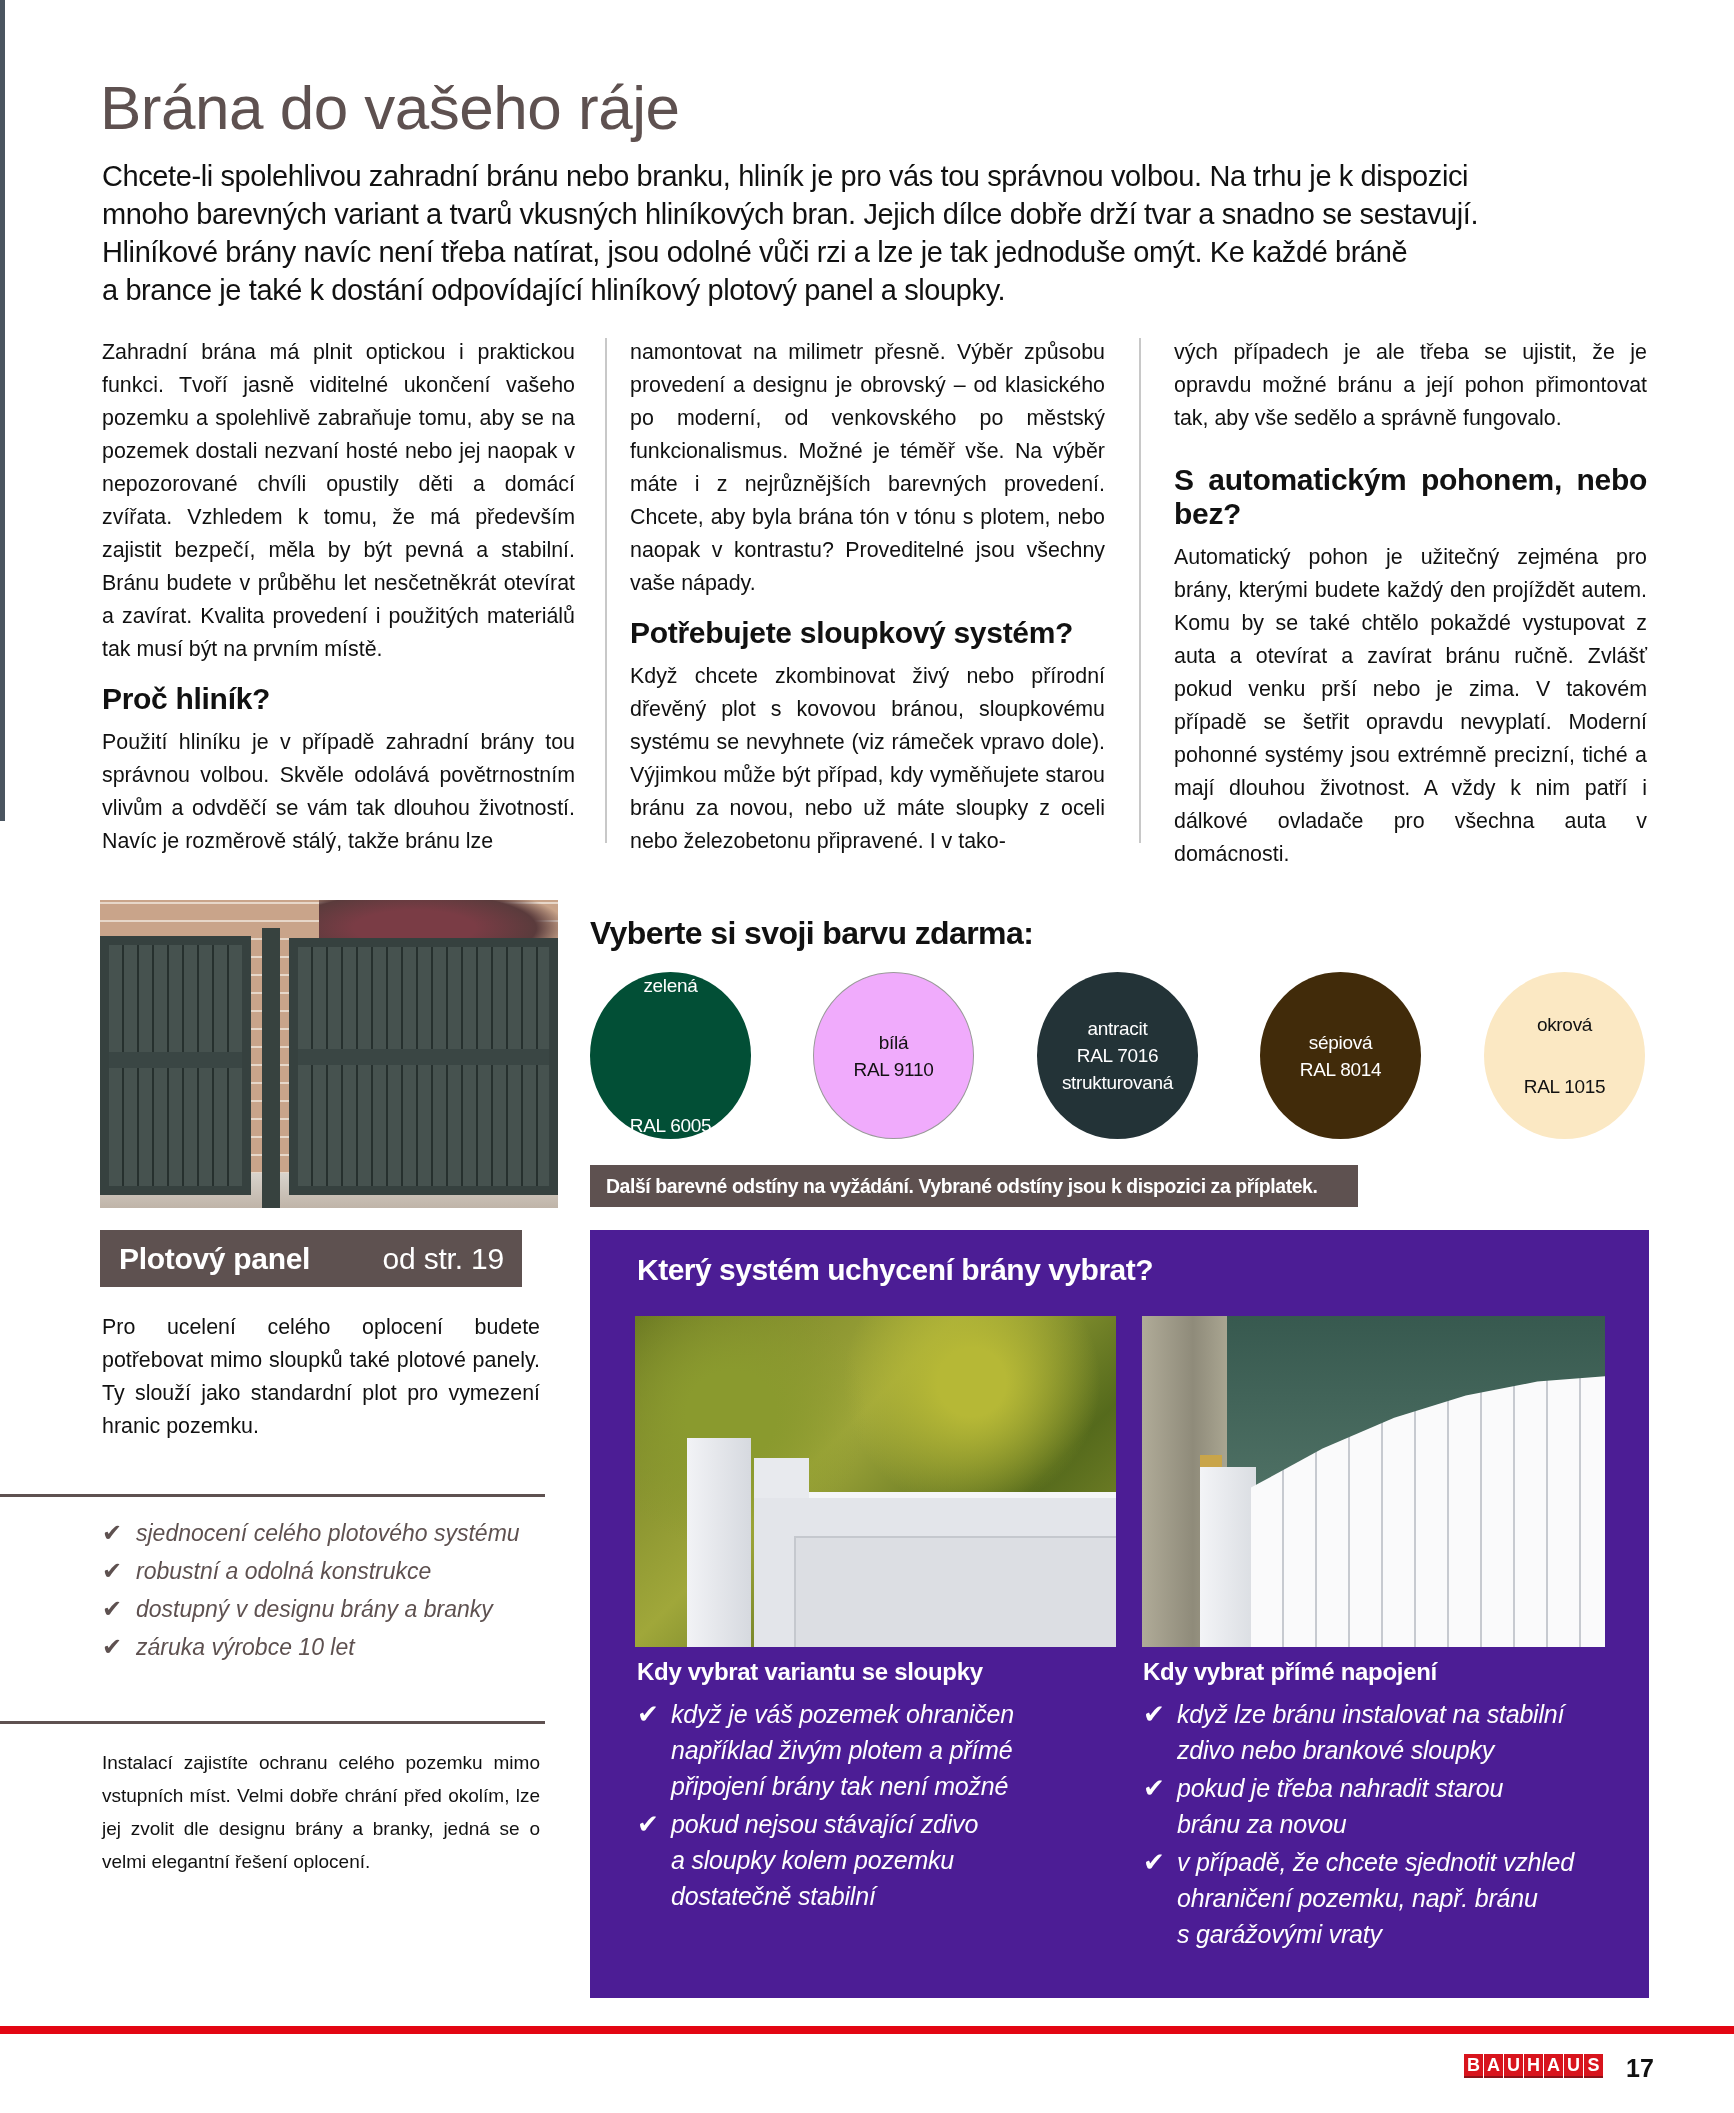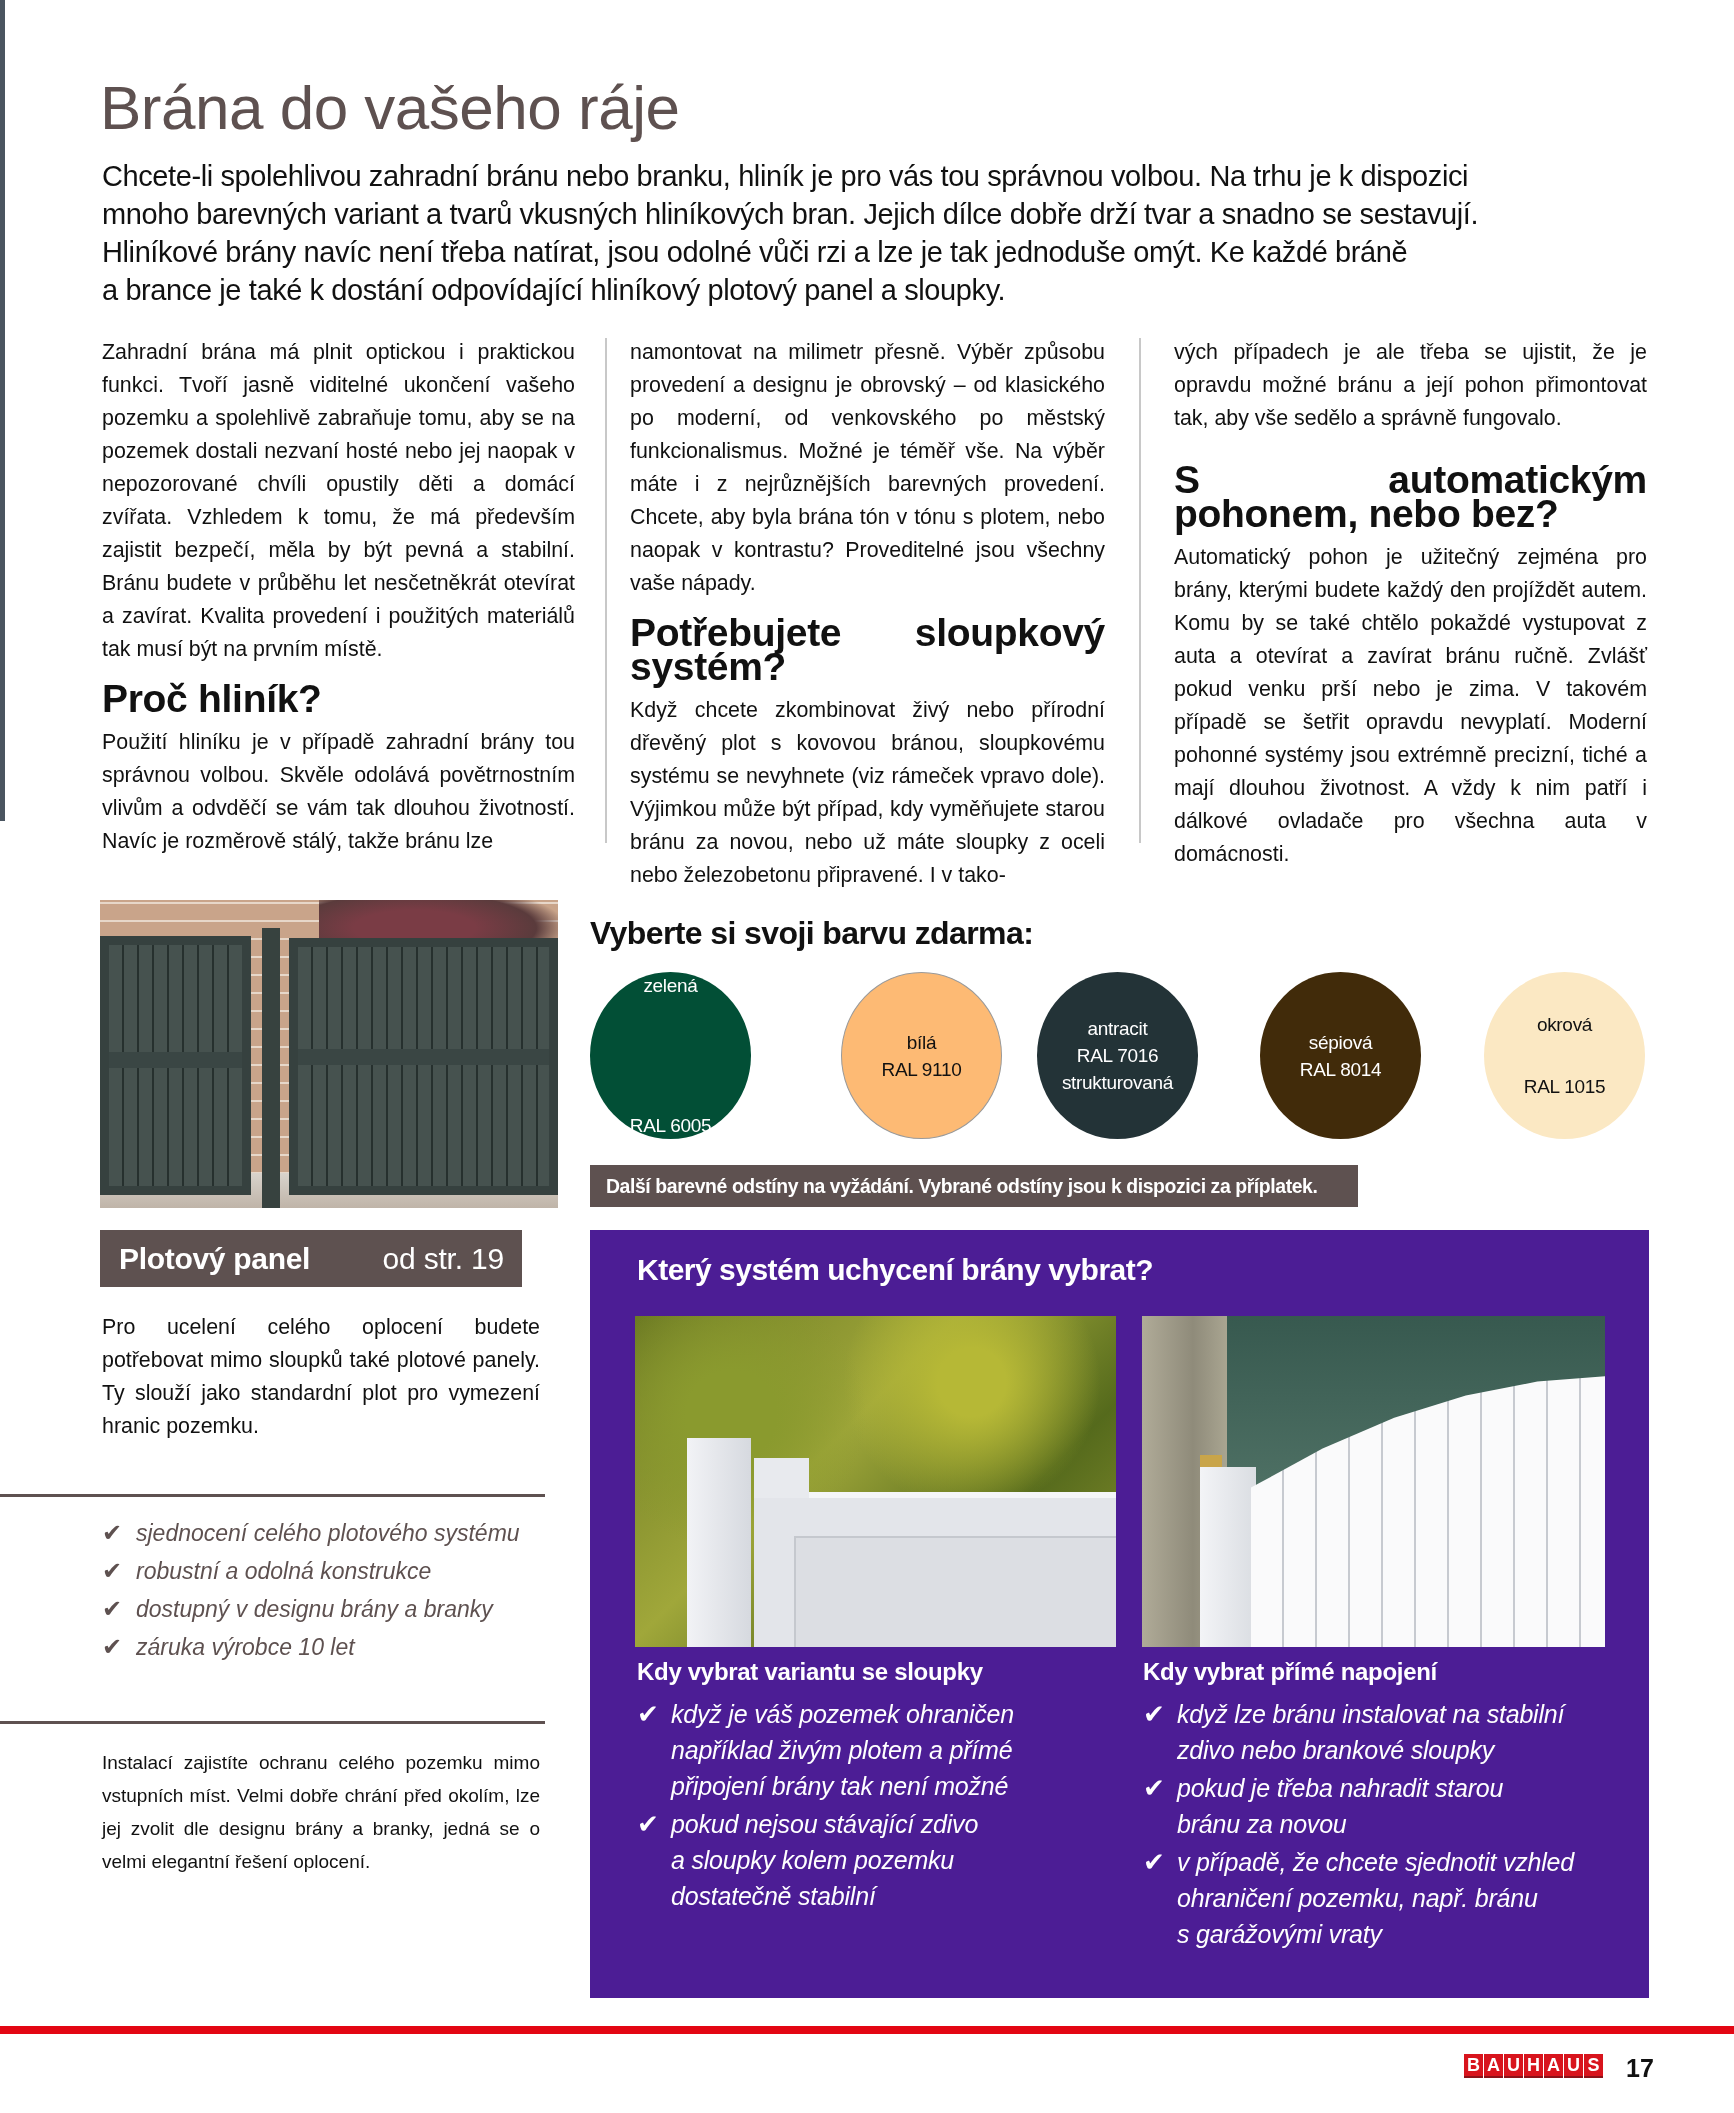--- a/index.html
+++ b/index.html
@@ -8,21 +8,21 @@
 
   .left-edge { position: absolute; left: 0; top: 0; width: 5px; height: 821px; background: #4a5560; }
 
   .page-title { position: absolute; left: 100px; top: 72px; font-size: 62px; line-height: 72px; color: #5e5150; font-weight: normal; letter-spacing: -0.5px; }
 
   .lead { position: absolute; left: 102px; top: 157px; width: 1552px; font-size: 29px; line-height: 38px; color: #111; letter-spacing: -0.4px; }
   .lead span { display: block; white-space: nowrap; }
 
   .col { position: absolute; top: 336px; font-size: 21.4px; line-height: 33px; color: #111; text-align: justify; }
   .col p { margin: 0; }
-  .col h3 { font-size: 39px; line-height: 34px; font-weight: bold; margin: 16px 0 10px 0; color: #111; letter-spacing: -0.3px; }
+  .col h3 { font-size: 30px; line-height: 34px; font-weight: bold; margin: 16px 0 10px 0; color: #111; letter-spacing: -0.3px; }
   .col1 { left: 102px; width: 473px; }
   .col2 { left: 630px; width: 475px; }
   .col3 { left: 1174px; width: 473px; }
   .divider { position: absolute; width: 2px; background: #c8c8c8; top: 338px; height: 505px; }
 
   
   .fence-img { position: absolute; left: 100px; top: 900px; width: 458px; height: 308px; overflow: hidden; background: #b08873; }
   .fence-img .wall { position: absolute; inset: 0; background:
       repeating-linear-gradient(0deg, #c9a48a 0 16px, #e7d7c9 16px 18px),
       #c9a48a; }
@@ -164,21 +164,21 @@
 <div class="hr" style="top:1721px;"></div>
 
 <p class="install-desc">Instalací zajistíte ochranu celého pozemku mimo vstupních míst. Velmi dobře chrání před okolím, lze jej zvolit dle designu brány a branky, jedná se o velmi elegantní řešení oplocení.</p>
 
 <h2 class="swatch-title">Vyberte si svoji barvu zdarma:</h2>
 
 <div class="swatch" style="left:590px;background:#024f36;color:#fff;justify-content:space-between;">
   <span>zelená</span>
   <span>RAL 6005</span>
 </div>
-<div class="swatch" style="left:841px;background:#fdba74;color:#111;border:1.5px solid #9a9a9a;">
+<div class="swatch" style="left:813px;background:#f0abfc;color:#111;border:1.5px solid #9a9a9a;">
   <span>bílá</span>
   <span>RAL 9110</span>
 </div>
 <div class="swatch" style="left:1037px;background:#233337;color:#fff;">
   <span>antracit</span>
   <span>RAL 7016</span>
   <span>strukturovaná</span>
 </div>
 <div class="swatch" style="left:1260px;background:#412b0a;color:#fff;">
   <span>sépiová</span>

